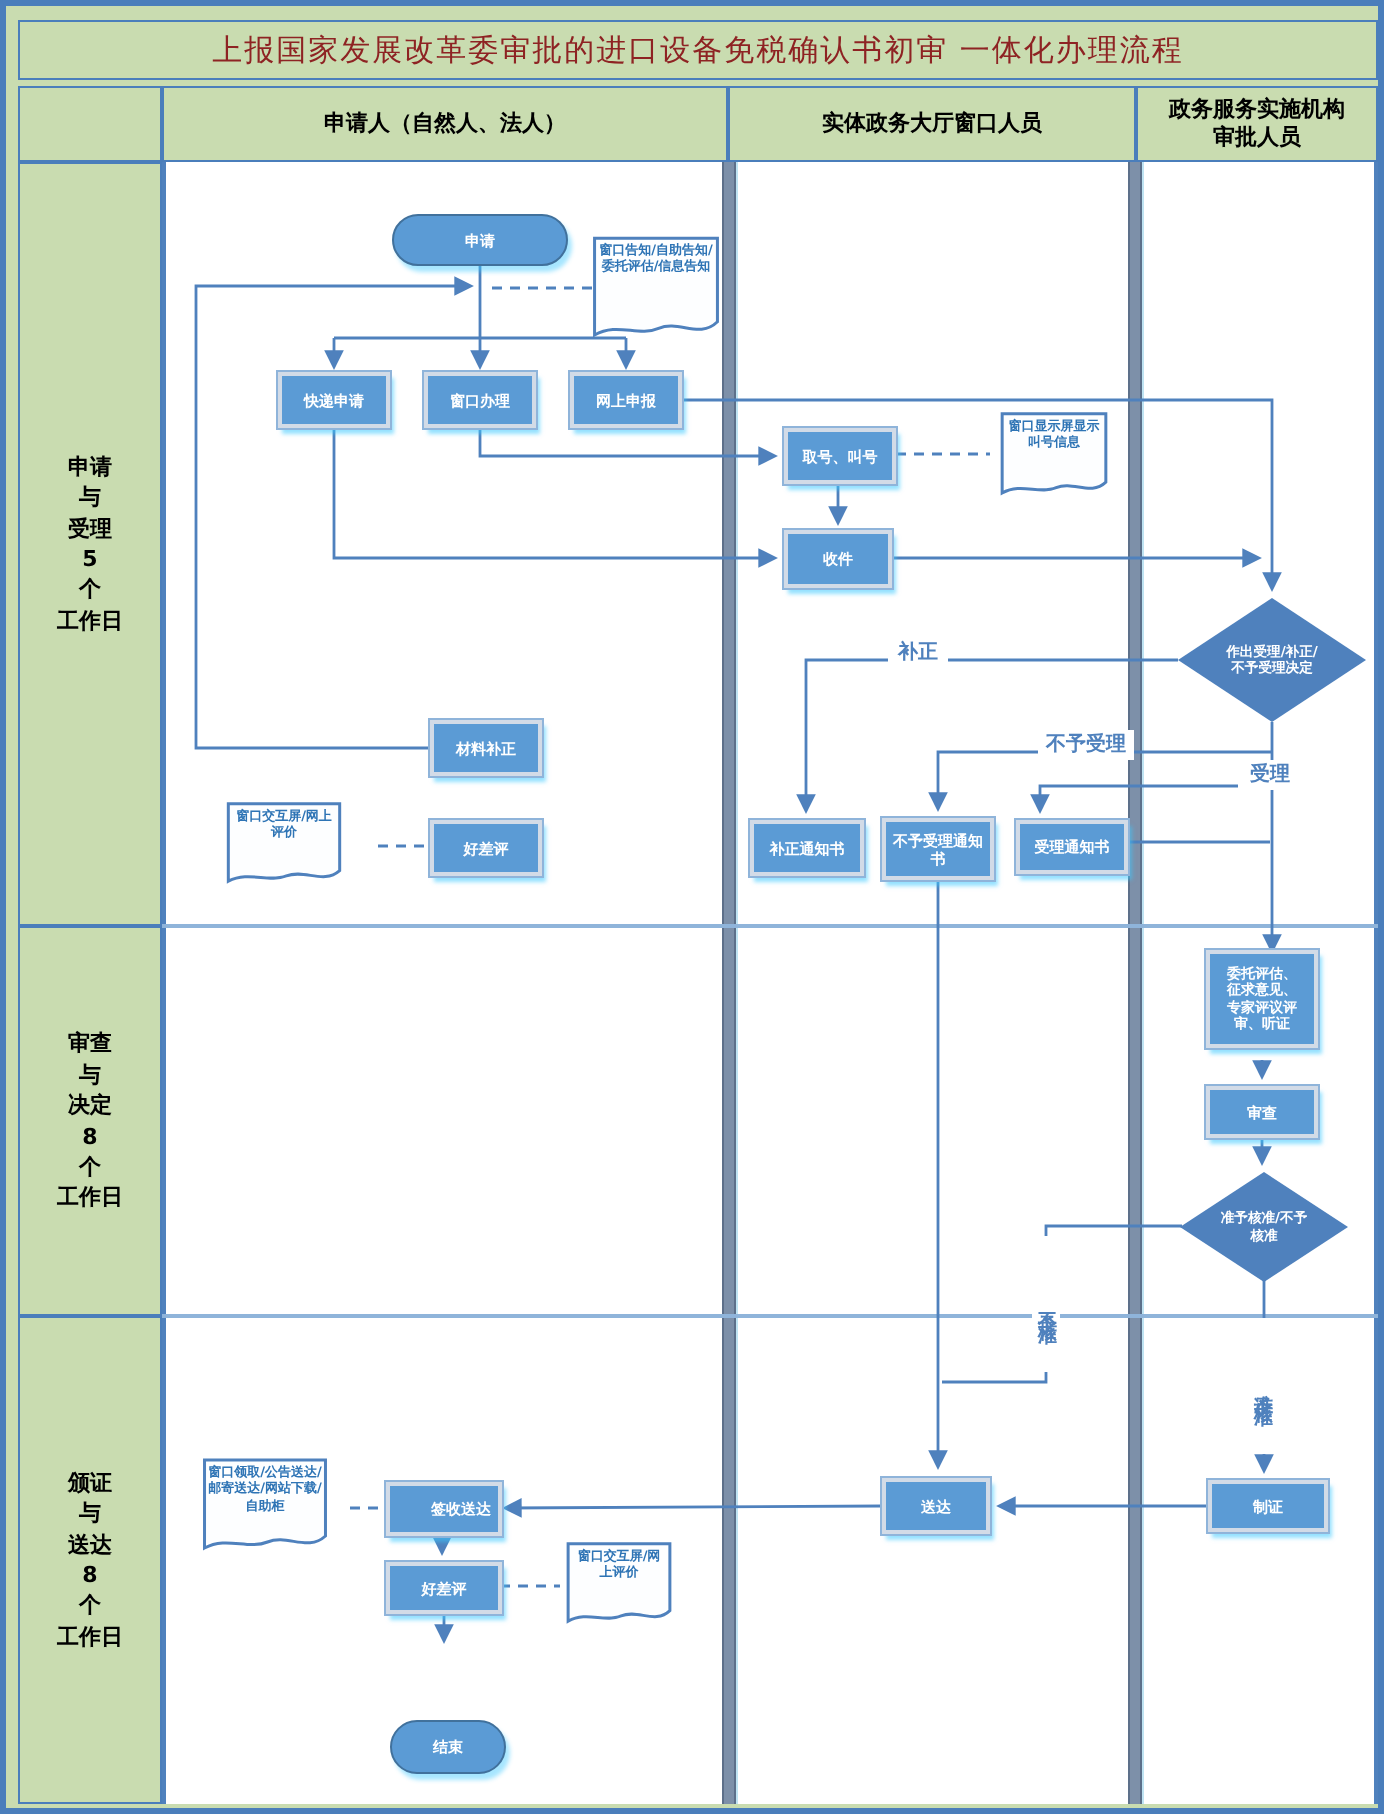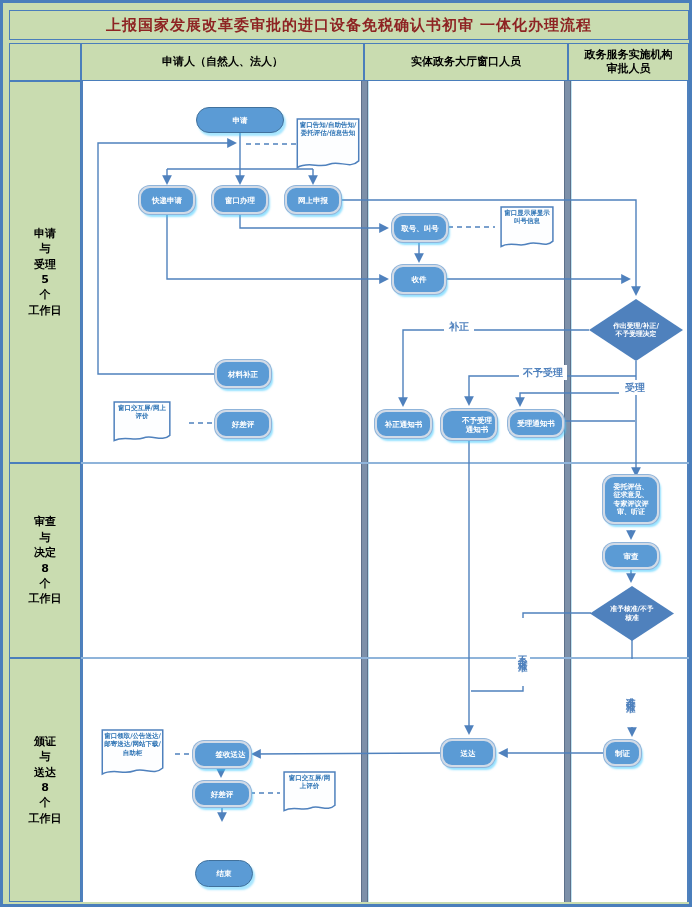--- a/index.html
+++ b/index.html
@@ -1,29 +1,29 @@
 <!DOCTYPE html>
 <html><head>
 <meta charset="utf-8">
 <style>
   html,body{margin:0;padding:0;background:#fff;font-family:"DejaVu Sans","Liberation Sans",sans-serif;}
   .page{position:relative;width:692px;height:907px;background:#c9dcb0;border:3px solid #4a7ebb;box-sizing:border-box;overflow:hidden;}
   .cell{position:absolute;background:#c9dcb0;border:1px solid #4a7ebb;box-sizing:border-box;
         display:flex;align-items:center;justify-content:center;text-align:center;color:#000;}
-  .title-cell{font-size:15px;font-weight:bold;color:#8e2323;letter-spacing:1px;}
+  .title-cell{font-size:15px;font-weight:normal;color:#8e2323;letter-spacing:1px;}
   .hdr{font-size:11px;font-weight:bold;white-space:pre-line;line-height:1.25;}
   .lane-label{font-size:11px;font-weight:bold;white-space:pre-line;line-height:1.4;}
   .canvas{position:absolute;left:78px;top:78px;width:608px;height:821px;background:#ffffff;
           border-left:2px solid #4f81bd;border-right:2px solid #4f81bd;box-sizing:border-box;}
   .colbar{position:absolute;top:78px;height:821px;width:7px;background:#7d90a9;
           box-shadow:inset 1px 0 0 #5d708a, inset -1px 0 0 #5d708a, 1px 0 0 #bfe3f2;}
   .lanediv{position:absolute;left:78px;width:608px;height:2px;background:#8fb4da;}
   svg.wires{position:absolute;left:0;top:0;width:692px;height:907px;pointer-events:none;}
   .node{position:absolute;display:flex;align-items:center;justify-content:center;text-align:center;
-        color:#fff;font-weight:bold;font-size:7.5px;line-height:1.2;box-sizing:border-box;white-space:pre-line;border-radius:11px;}
+        color:#fff;font-weight:bold;font-size:7.5px;line-height:1.2;box-sizing:border-box;white-space:pre-line;}
   .box{background:#5b9bd5;border:2px solid #d2dbe7;
        box-shadow:0 0 0 1px #8fb4da, 2px 3px 2px rgba(60,200,255,.55);}
   .stadium{background:#5b9bd5;border:1.5px solid #41719c;border-radius:14px;
        box-shadow:2px 3px 2px rgba(60,200,255,.45);}
   .diamond{background:#4f81bd;clip-path:polygon(50% 0,100% 50%,50% 100%,0 50%);
        filter:drop-shadow(2px 3px 0 #39679c) drop-shadow(1px 2px 2px rgba(60,200,255,.5));
        font-size:6.8px;padding:0 10px;}
   .doc{position:absolute;box-sizing:border-box;}
   .doc svg{position:absolute;left:0;top:0;width:100%;height:100%;}
   .doc .doc-text{position:relative;z-index:1;color:#2e74b5;font-weight:bold;font-size:6.5px;
@@ -141,35 +141,35 @@
   <div class="node box" style="left:212px;top:407px;width:56px;height:28px;">好差评</div>
 
   <div class="doc" style="left:110px;top:398px;width:58px;height:44px;">
     <svg viewBox="0 0 100 100" preserveAspectRatio="none">
       <path d="M2,2 H98 V78 C84,94 68,76 52,84 C36,92 20,78 2,90 Z" fill="#fdfeff" stroke="#4f81bd" stroke-width="1.5" vector-effect="non-scaling-stroke"></path>
     </svg>
     <div class="doc-text">窗口交互屏/网上评价</div>
   </div>
 
   <div class="node box" style="left:372px;top:407px;width:57px;height:28px;">补正通知书</div>
-  <div class="node box" style="left:438px;top:406px;width:56px;height:31px;padding-left:16px;">不予受理通知书</div>
+  <div class="node box" style="left:438px;top:406px;width:56px;height:31px;">不予受理通知书</div>
   <div class="node box" style="left:505px;top:407px;width:56px;height:27px;">受理通知书</div>
 
   <div class="node diamond" style="left:586px;top:296px;width:94px;height:62px;">作出受理/补正/
 不予受理决定</div>
 
   <div class="node box" style="left:600px;top:472px;width:56px;height:49px;font-size:7px;">委托评估、
 征求意见、
 专家评议评
 审、听证</div>
   <div class="node box" style="left:600px;top:540px;width:56px;height:26px;">审查</div>
   <div class="node diamond" style="left:587px;top:583px;width:84px;height:55px;">准予核准/不予
 核准</div>
 
-  <div class="node box" style="left:601px;top:737px;width:37px;height:26px;">制证</div>
+  <div class="node box" style="left:601px;top:737px;width:60px;height:26px;">制证</div>
   <div class="node box" style="left:438px;top:736px;width:54px;height:28px;">送达</div>
   <div class="node box" style="left:190px;top:738px;width:58px;height:27px;padding-left:17px;">签收送达</div>
 
   <div class="doc" style="left:98px;top:726px;width:63px;height:50px;">
     <svg viewBox="0 0 100 100" preserveAspectRatio="none">
       <path d="M2,2 H98 V78 C84,94 68,76 52,84 C36,92 20,78 2,90 Z" fill="#fdfeff" stroke="#4f81bd" stroke-width="1.5" vector-effect="non-scaling-stroke"></path>
     </svg>
     <div class="doc-text">窗口领取/公告送达/邮寄送达/网站下载/自助柜</div>
   </div>
 

